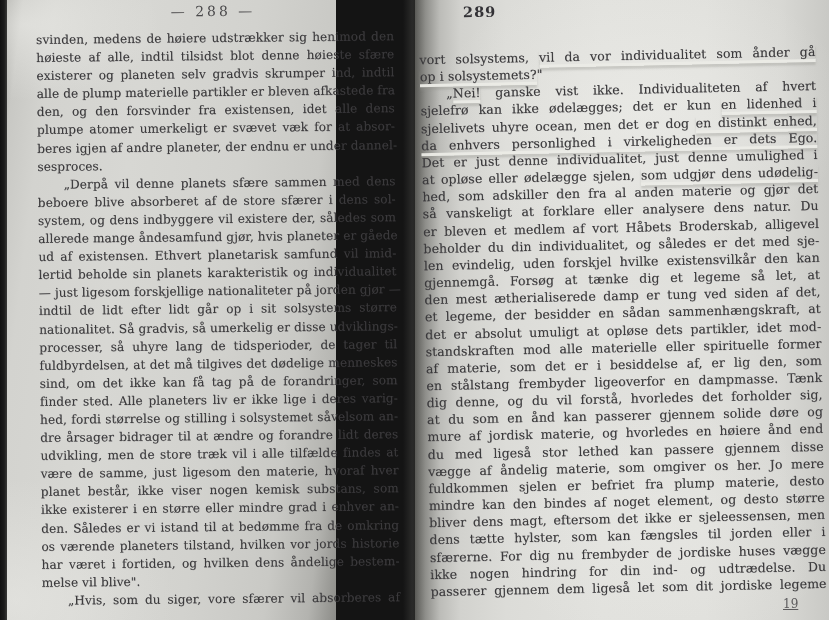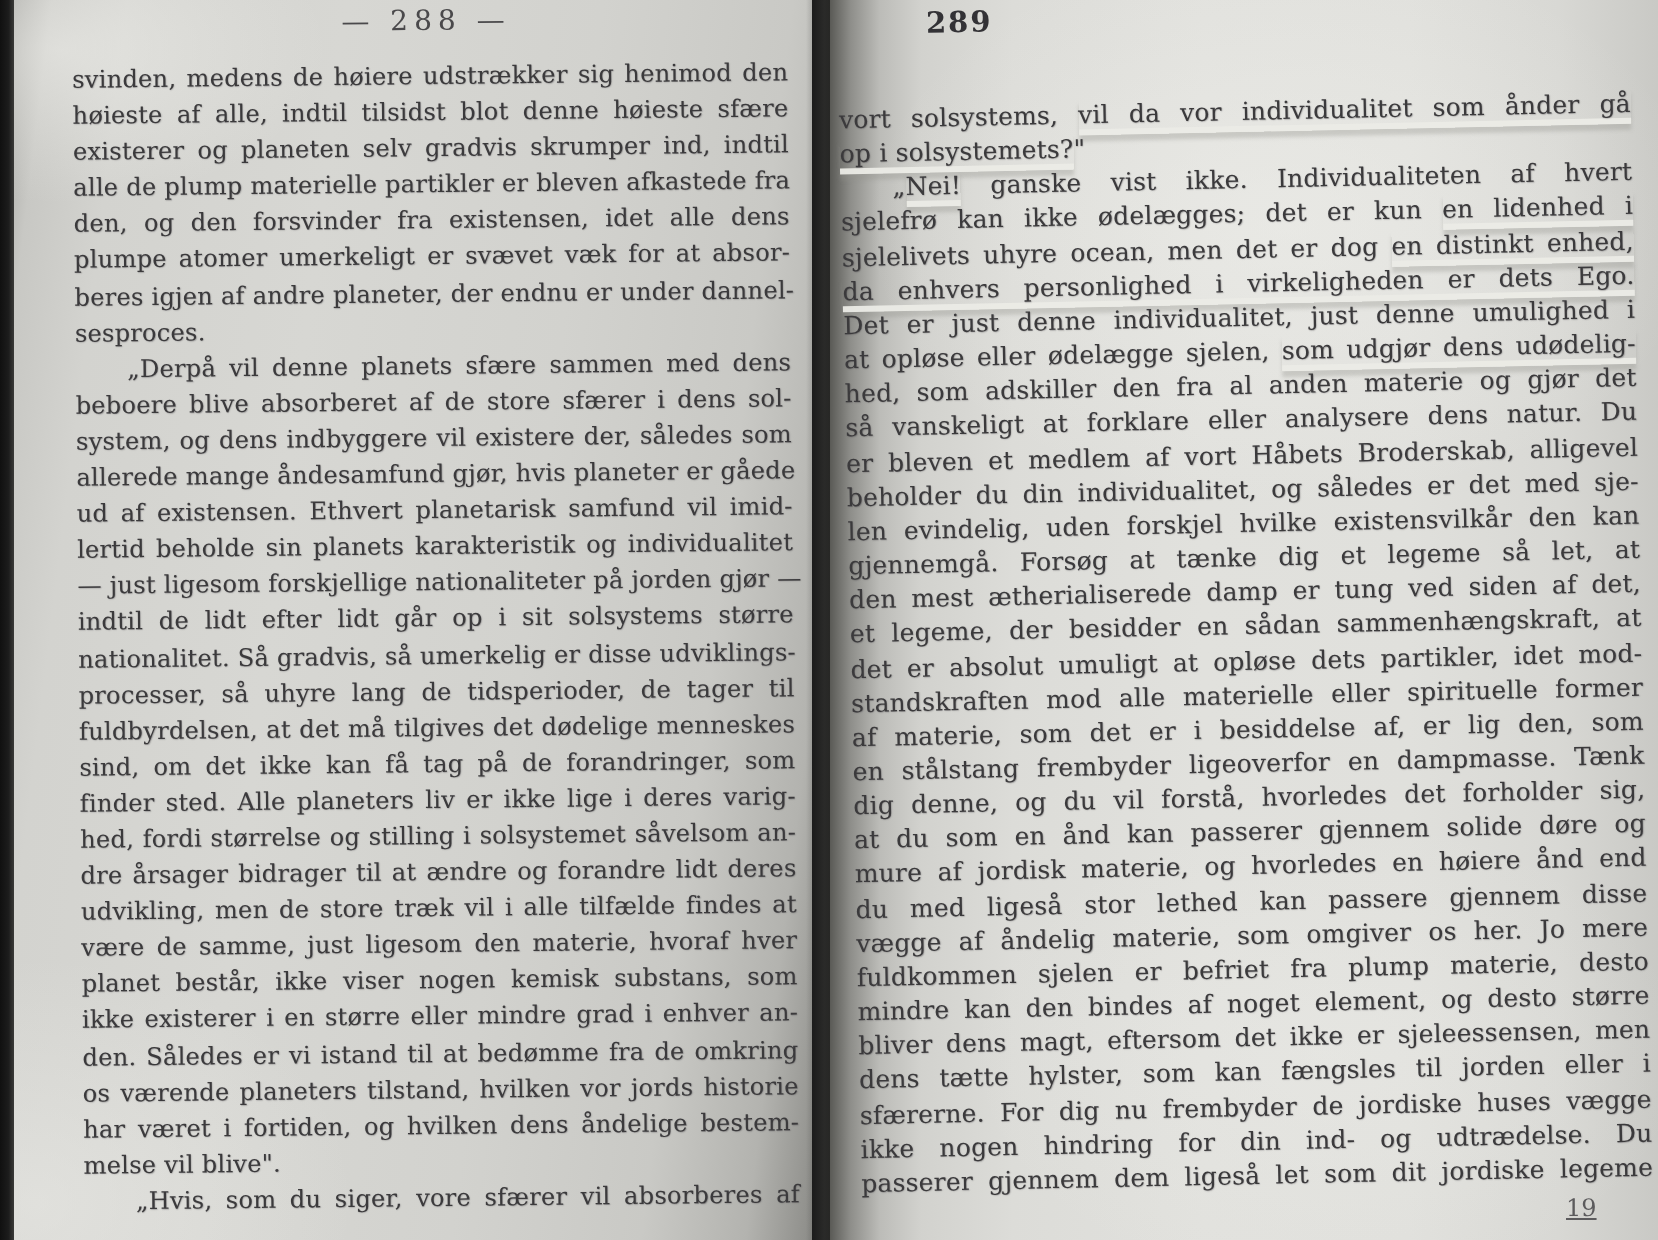--- a/index.html
+++ b/index.html
@@ -12,21 +12,21 @@
   .spread { position: absolute; inset: 0; }
 
   
   .photo-edge {
     position: absolute; left: 0; top: 0; width: 7px; height: 620px;
     background: linear-gradient(90deg, #101010 0%, #1c1c1c 60%, #3a3a38 100%);
   }
 
   
   .page-left {
-    position: absolute; left: 7px; top: 0; width: 399px; height: 620px;
+    position: absolute; left: 7px; top: 0; width: 329px; height: 620px;
     background: linear-gradient(97deg,
       #a8a8a4 0%, #c8c8c4 4%, #d3d3cf 12%, #d7d7d3 35%,
       #d2d2ce 62%, #c9c9c5 82%, #b3b3af 93%, #8c8c88 100%);
   }
   .page-left::before {
     content: ""; position: absolute; inset: 0; pointer-events: none;
     background:
       radial-gradient(ellipse 190px 110px at 6% 4%, rgba(240,240,236,0.55), transparent 70%),
       radial-gradient(ellipse 220px 170px at 3% 97%, rgba(236,236,232,0.5), transparent 72%);
   }

